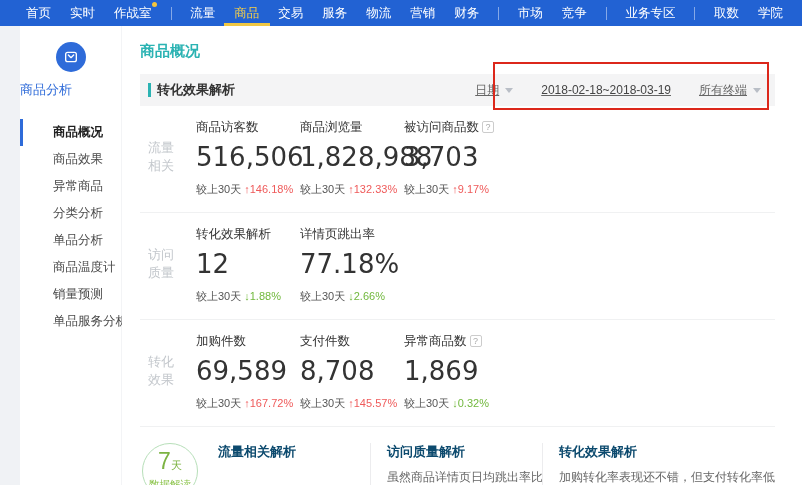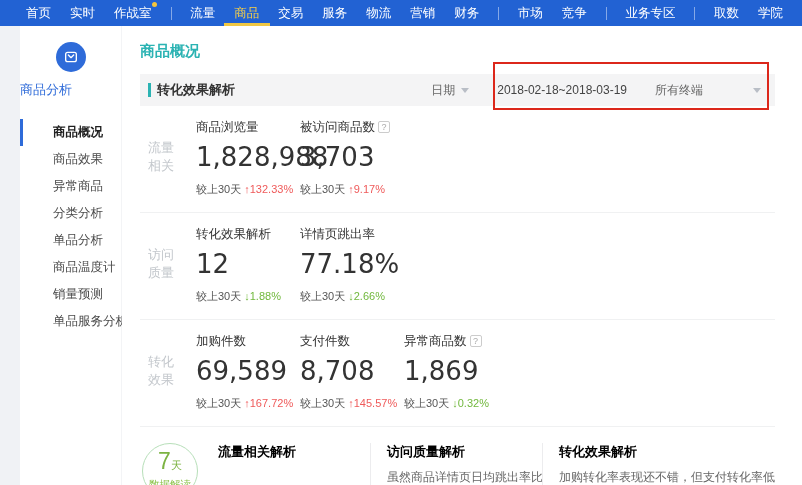--- a/index.html
+++ b/index.html
@@ -36,26 +36,26 @@
   
   .content { position:absolute; left:122px; top:26px; width:680px; height:459px;
     background:#fff; padding:0 27px 0 18px; }
   .page-title { margin-top:16px; font-size:15px; font-weight:bold; color:#2bb3b3; height:20px; }
 
   .section-bar { margin-top:12px; height:32px; background:#f4f4f5;
     display:flex; align-items:center; padding:0 14px 0 8px; }
   .section-title { font-size:13px; font-weight:bold; color:#333; display:flex; align-items:center; }
   .section-title::before { content:""; width:3px; height:14px; background:#2bb3b3;
     margin-right:6px; display:inline-block; }
-  .bar-controls { margin-left:auto; display:flex; align-items:center; font-size:12px; color:#666; }
+  .bar-controls { margin-left:auto; display:flex; align-items:center; font-size:12px; color:#666;text-decoration:underline; }
   .ctrl { display:flex; align-items:center; cursor:pointer; }
   .caret { width:0; height:0; border-left:4px solid transparent; border-right:4px solid transparent;
     border-top:5px solid #b9bec6; margin-left:6px; }
   .date-text { color:#444; margin:0 28px;text-align:center; }
-  .terminal { margin-left:0;gap:44px; }
+  .terminal { margin-left:0; }
 
   
   .annotation { position:absolute; left:493px; top:62px; width:276px; height:48px;
     border:2px solid #dc271b; pointer-events:none; z-index:9; }
 
   
   .metric-row { display:flex; padding:13px 0 15px 0; }
   .metric-row + .metric-row, .insights { border-top:1px solid #f0f1f2; }
   .group-label { width:56px; padding-left:8px; padding-top:20px;
     color:#c3c7cc; font-size:13px; line-height:18px; }
@@ -73,21 +73,21 @@
   .help-icon::after { content:"?"; }
 
   
   .insights { display:flex; padding-top:16px; }
   .badge-circle { width:56px; height:56px; border-radius:50%; border:1px solid #b7dfb9;
     margin-left:2px; text-align:center; color:#7cb342; flex-shrink:0; padding-top:5px; }
   .badge-num { font-size:23px; line-height:25px; }
   .badge-unit { font-size:11px; }
   .badge-caption { font-size:10.5px; margin-top:0; color:#8bc34a; }
   .ins-col { font-size:12px; }
-  .ins-col .ins-title { font-size:13px; font-weight:bold; color:#000000; height:17px; }
+  .ins-col .ins-title { font-size:13px; font-weight:bold; color:#0c4a6e; height:17px; }
   .ins-body { margin-top:9px; color:#666; line-height:16px; width:100%; }
   .ins-line { white-space:nowrap; overflow:hidden; }
   .col1 { width:158px; margin-left:20px; }
   .col2 { width:172px; border-left:1px solid #ececee; padding-left:16px; }
   .col3 { flex:1; border-left:1px solid #ececee; padding-left:16px; }
 </style>
 </head>
 <body>
 
 <div class="topnav">
@@ -153,20 +153,25 @@
       </span>
     </div>
   </div>
 
   <div class="metric-row">
     <div class="group-label">
       <div>流量</div>
         <div>相关</div>
     </div>
     <div class="metric">
+      <div class="metric-title">商品访客数</div>
+      <div class="metric-value">516,506</div>
+      <div class="metric-sub"><span>较上30天</span><span class="delta" data-dir="up"><span>↑</span><span>146.18%</span></span></div>
+    </div>
+    <div class="metric">
       <div class="metric-title">商品浏览量</div>
       <div class="metric-value">1,828,988</div>
       <div class="metric-sub"><span>较上30天</span><span class="delta" data-dir="up"><span>↑</span><span>132.33%</span></span></div>
     </div>
     <div class="metric">
       <div class="metric-title"><span>被访问商品数</span><span class="help-icon"></span></div>
       <div class="metric-value">3,703</div>
       <div class="metric-sub"><span>较上30天</span><span class="delta" data-dir="up"><span>↑</span><span>9.17%</span></span></div>
     </div>
   </div>

